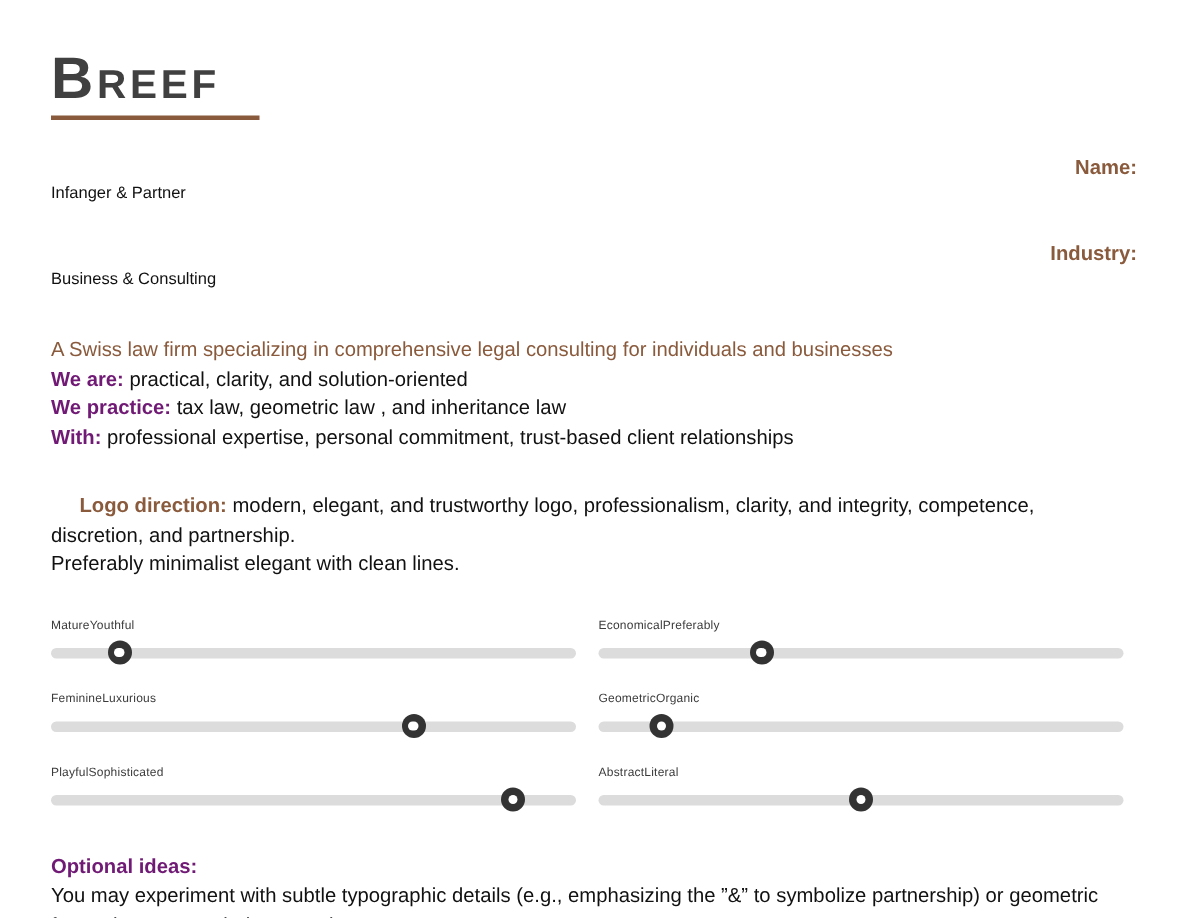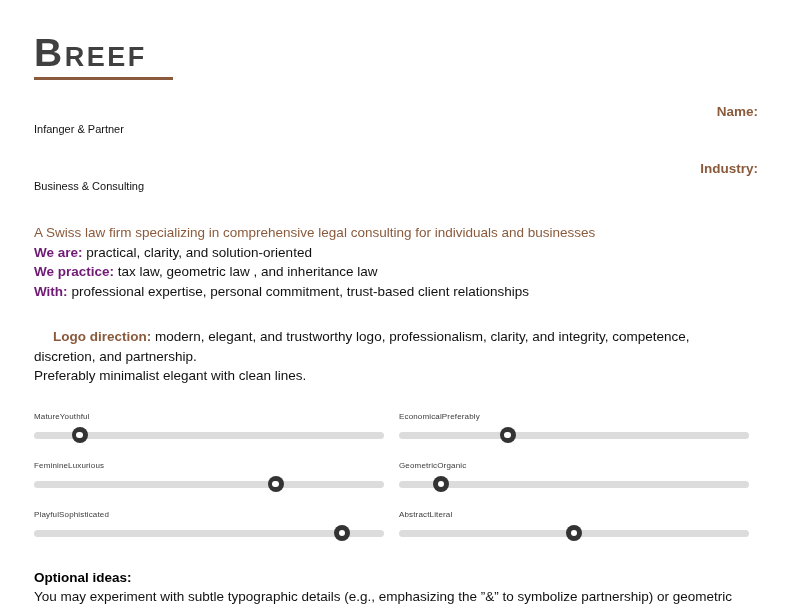--- a/index.html
+++ b/index.html
@@ -151,21 +151,21 @@
     background: #ffffff;
   }
 
   
   .optional {
     margin-top: 27px;
   }
   .optional-label {
     font-size: 13.5px;
     font-weight: bold;
-    color: #000000;
+    color: #701a75;
     line-height: 1.45;
   }
   .optional-text {
     font-size: 13.5px;
     color: #111111;
     line-height: 1.45;
     max-width: 712px;
   }
 </style>
 </head>

